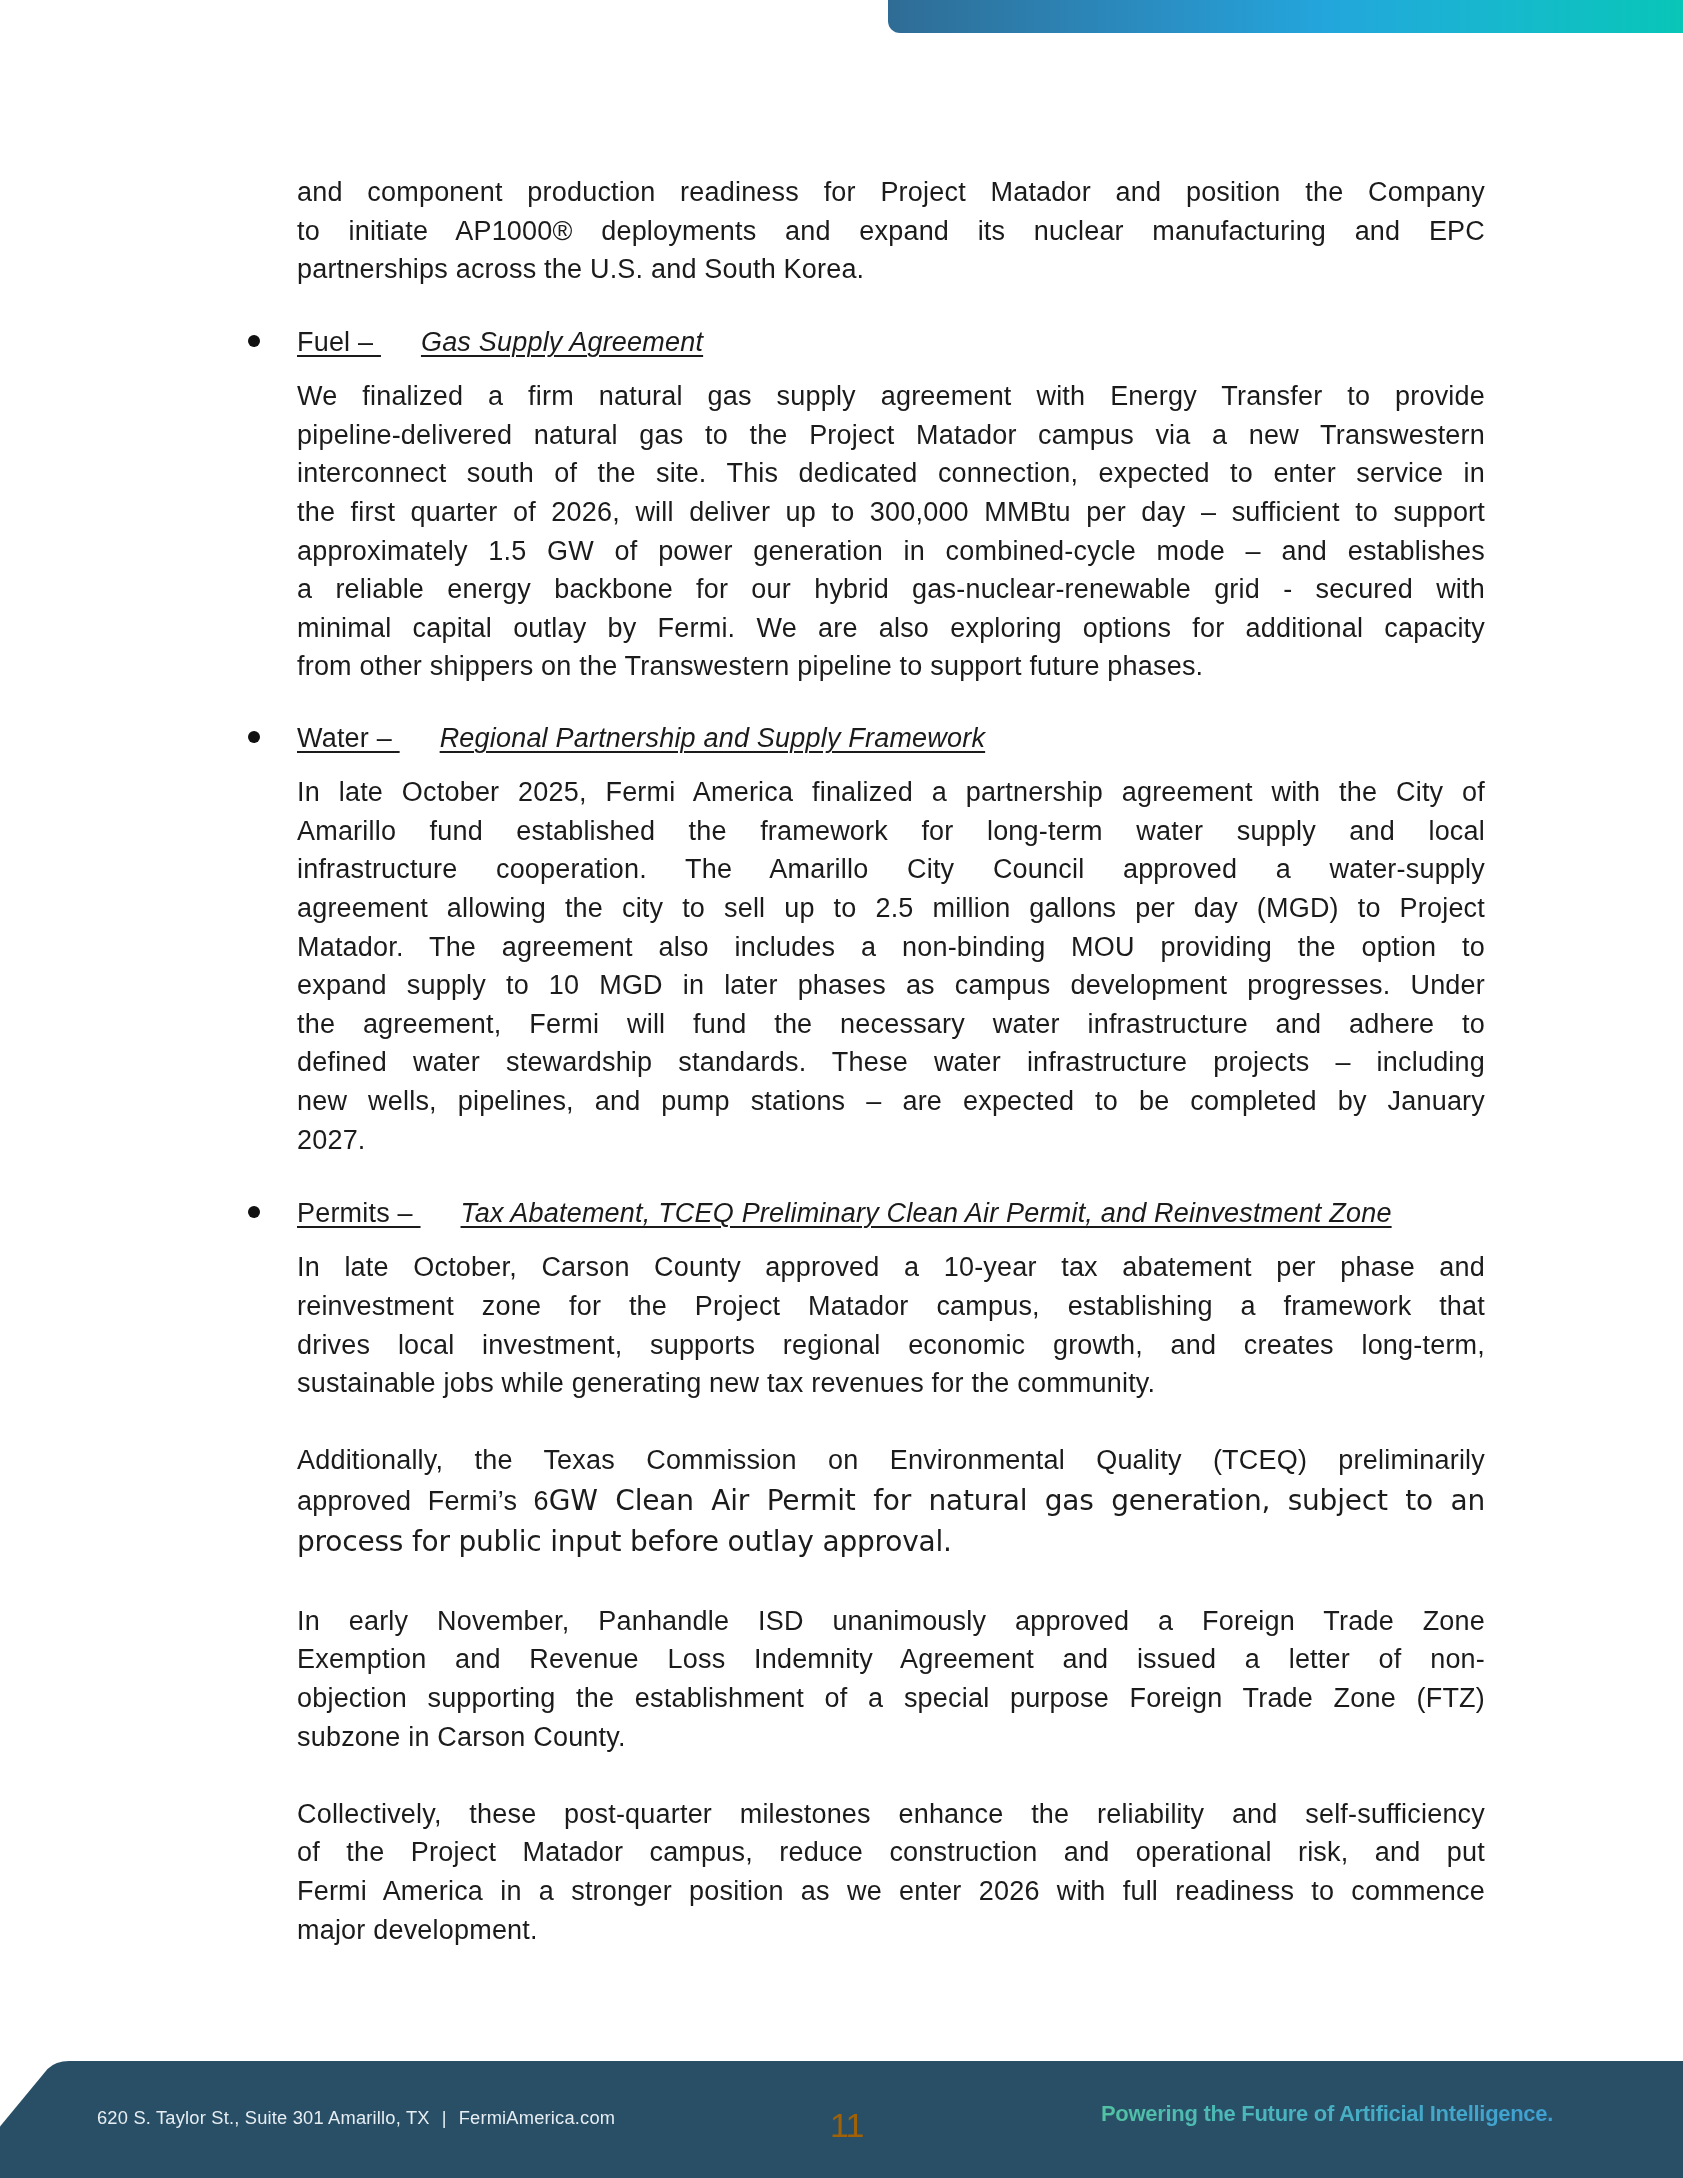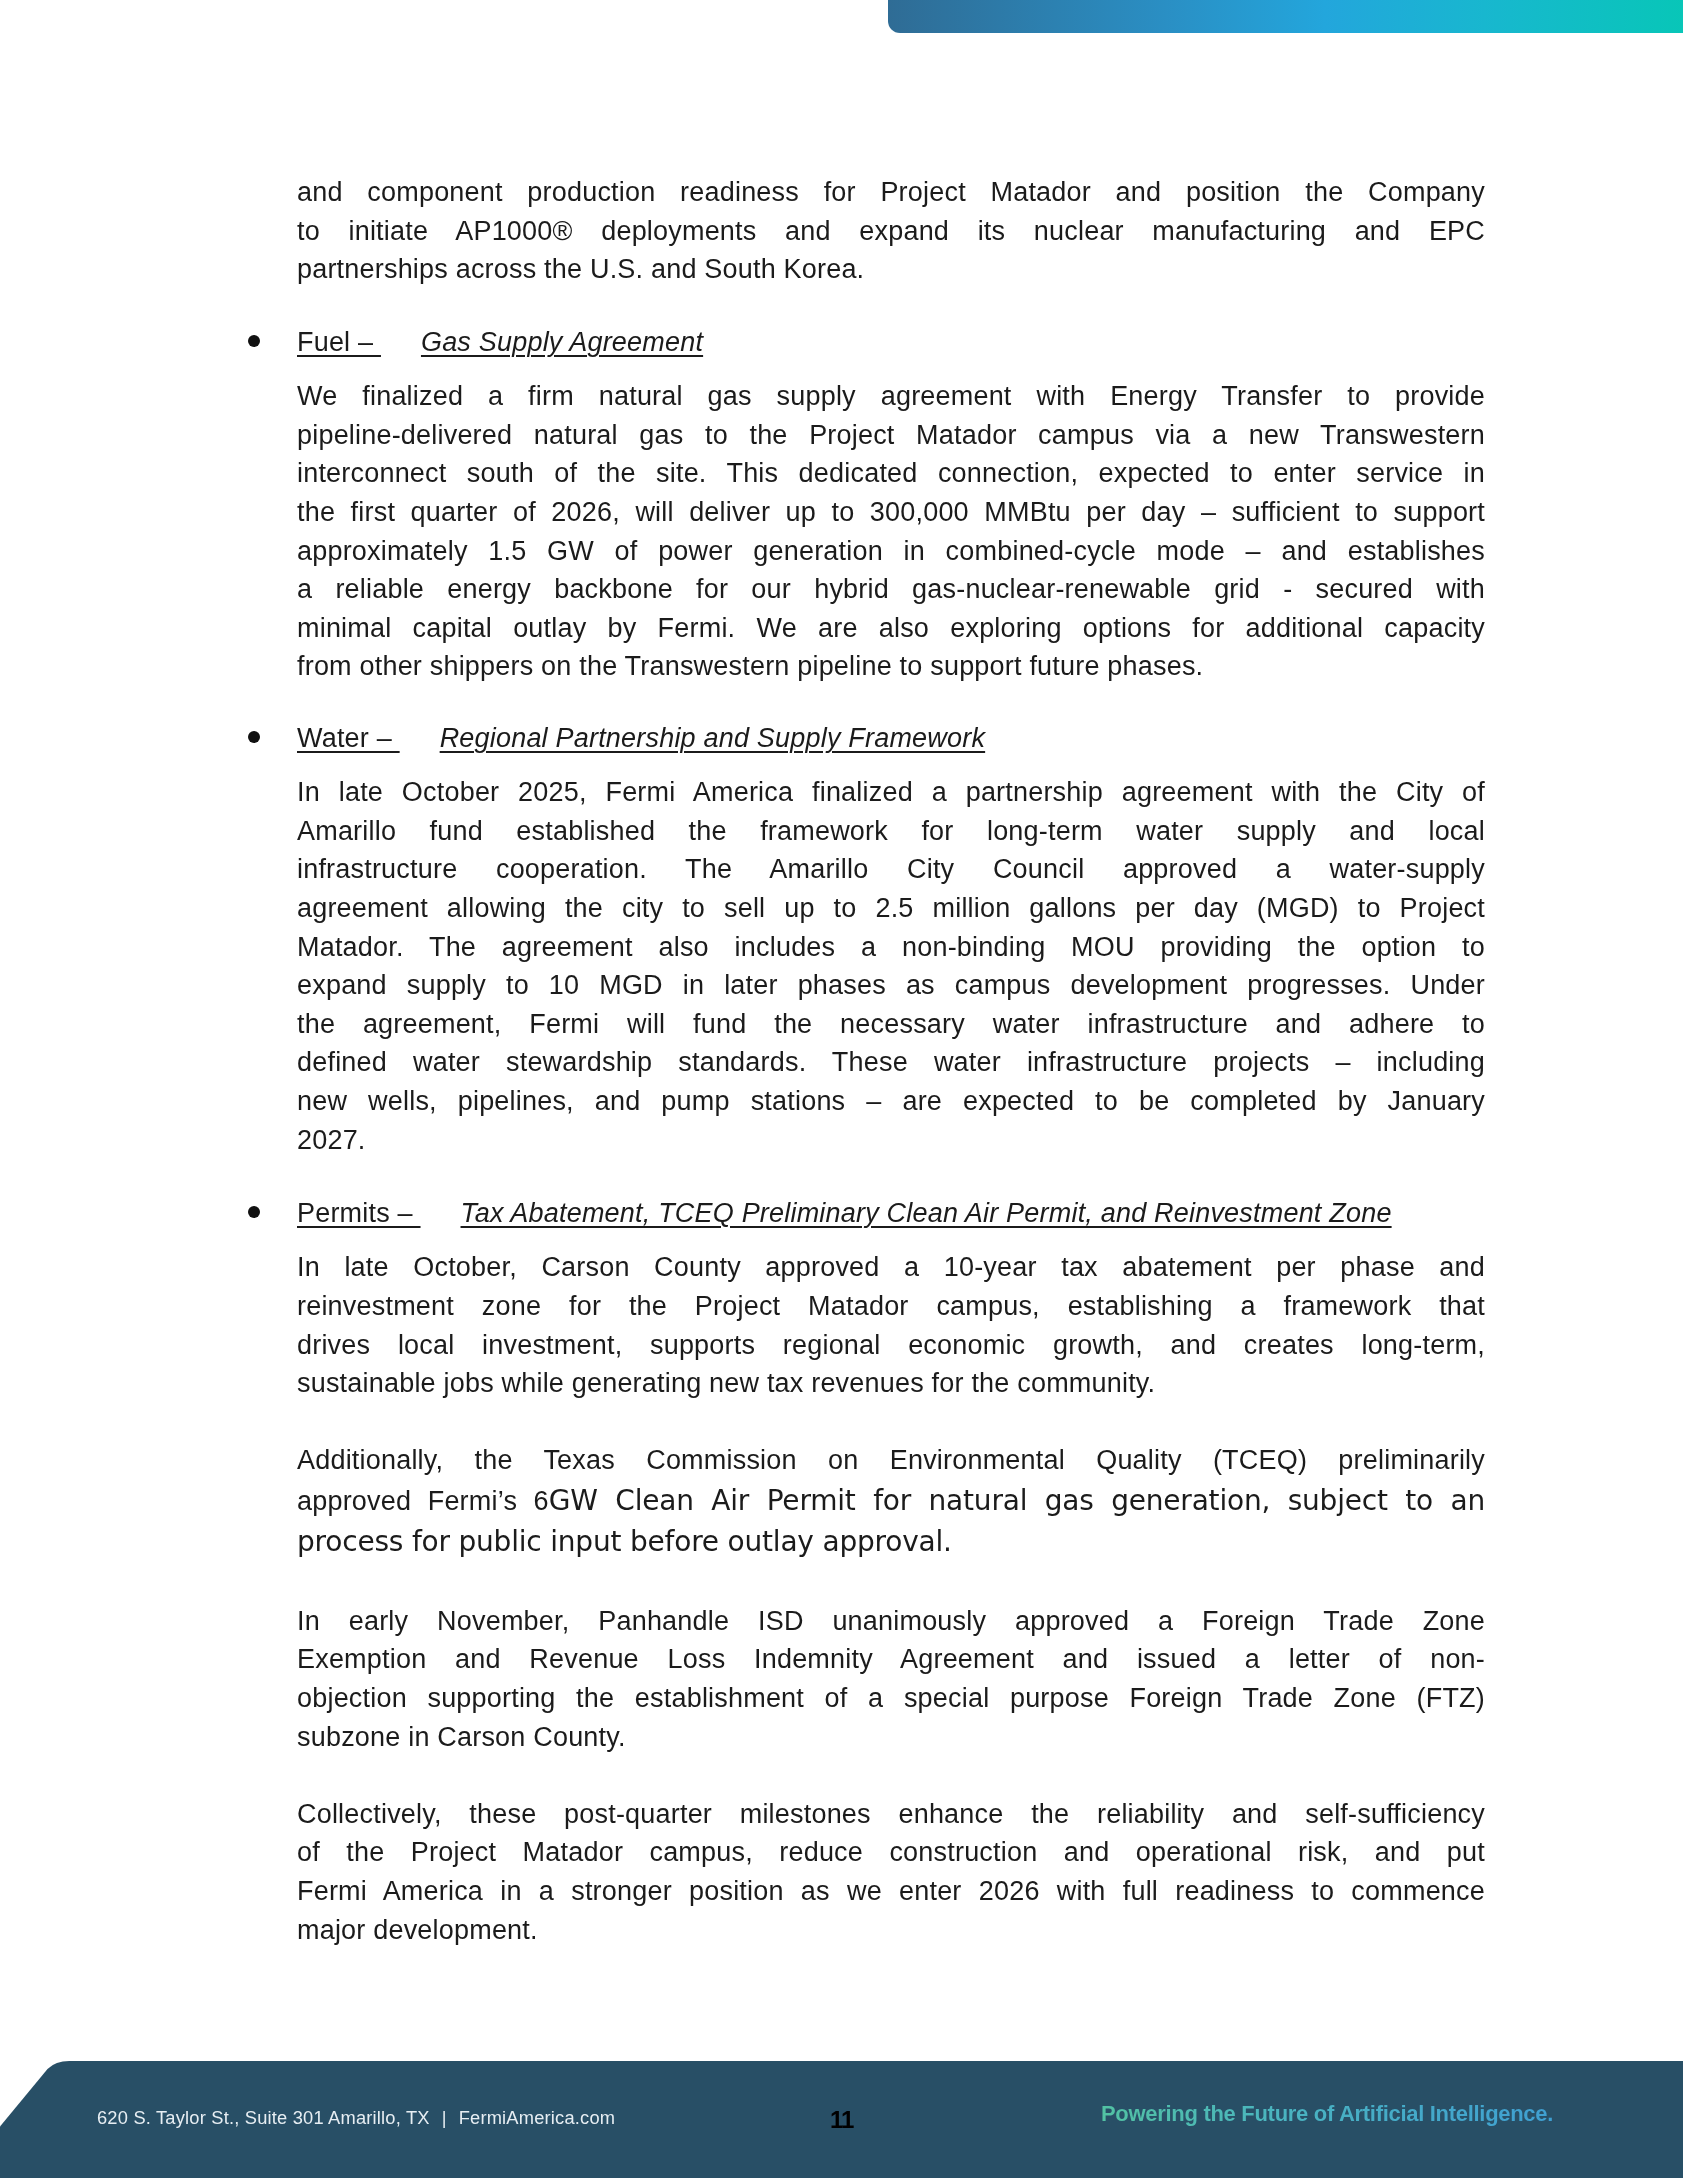--- a/index.html
+++ b/index.html
@@ -8,21 +8,21 @@
   .line { position: absolute; left: 297px; width: 1188px; font-size: 27px; line-height: 32px; white-space: nowrap; letter-spacing: 0.2px; }
   .line.j { text-align: justify; text-align-last: justify; white-space: normal; height: 32px; overflow: hidden; }
   .heading { text-decoration: underline; text-decoration-thickness: 1.5px; text-underline-offset: 4px; }
   .heading .sub { font-style: italic; margin-left: 40px; }
   .bullet { position: absolute; left: 248px; width: 12px; height: 12px; border-radius: 50%; background: #111; }
   .alt { font-family: "DejaVu Sans", sans-serif; font-size: 28px; letter-spacing: -0.2px; }
   .footer { position: absolute; left: 0; top: 2061px; width: 1683px; height: 117px; }
   .footer svg { position: absolute; left: 0; top: 0; }
   .footer-address { position: absolute; left: 89px; top: 2107px; font-size: 18.3px; color: #e7eef3; letter-spacing: 0.2px; white-space: nowrap; margin-left: 8px; }
   .footer-address .sep { padding: 0 12px; }
-  .page-number { position: absolute; left: 830px; top: 2106px; font-size: 24px; font-weight: bold; color: #000000; letter-spacing: -1px; }
+  .page-number { position: absolute; left: 830px; top: 2106px; font-size: 34px; font-weight: normal; color: #a16207; letter-spacing: -1px; }
   .tagline { position: absolute; left: 1101px; top: 2101px; font-size: 22px; font-weight: bold; letter-spacing: -0.3px; white-space: nowrap; background: linear-gradient(90deg, #52c2a3 0%, #4ab4c0 40%, #3f9fd2 100%); -webkit-background-clip: text; background-clip: text; color: transparent; }
 </style>
 </head>
 <body>
 
 <div class="top-bar"></div>
 
 <div>
   <div class="line j" style="top:176px">and component production readiness for Project Matador and position the Company</div>
   <div class="line j" style="top:215px">to initiate AP1000® deployments and expand its nuclear manufacturing and EPC</div>

